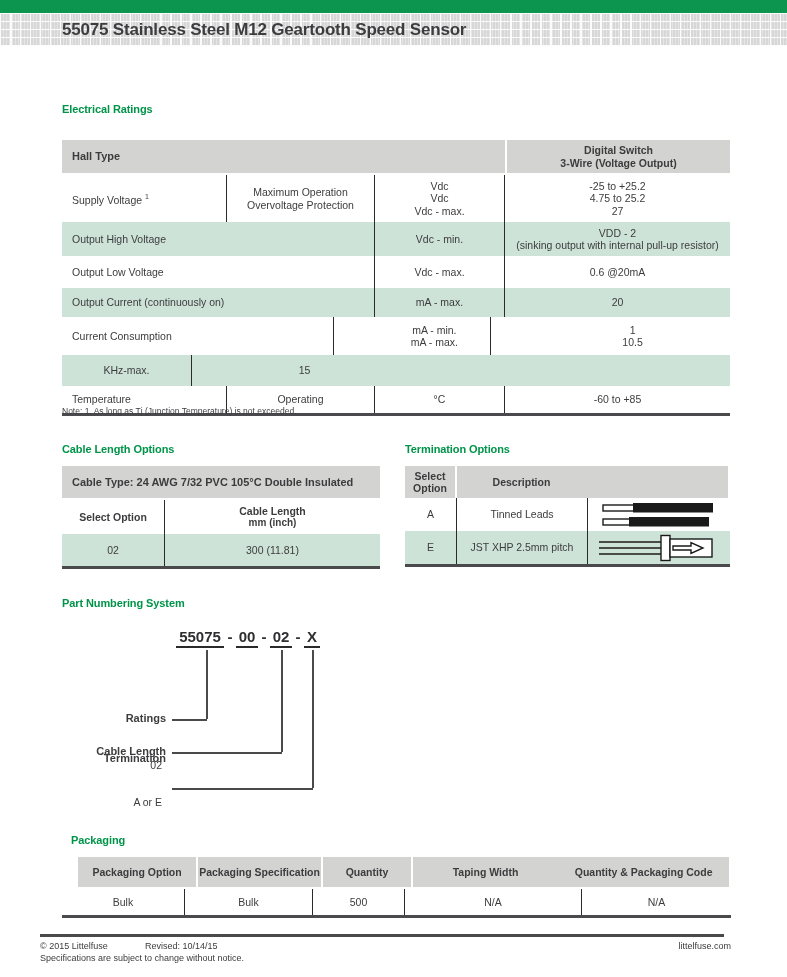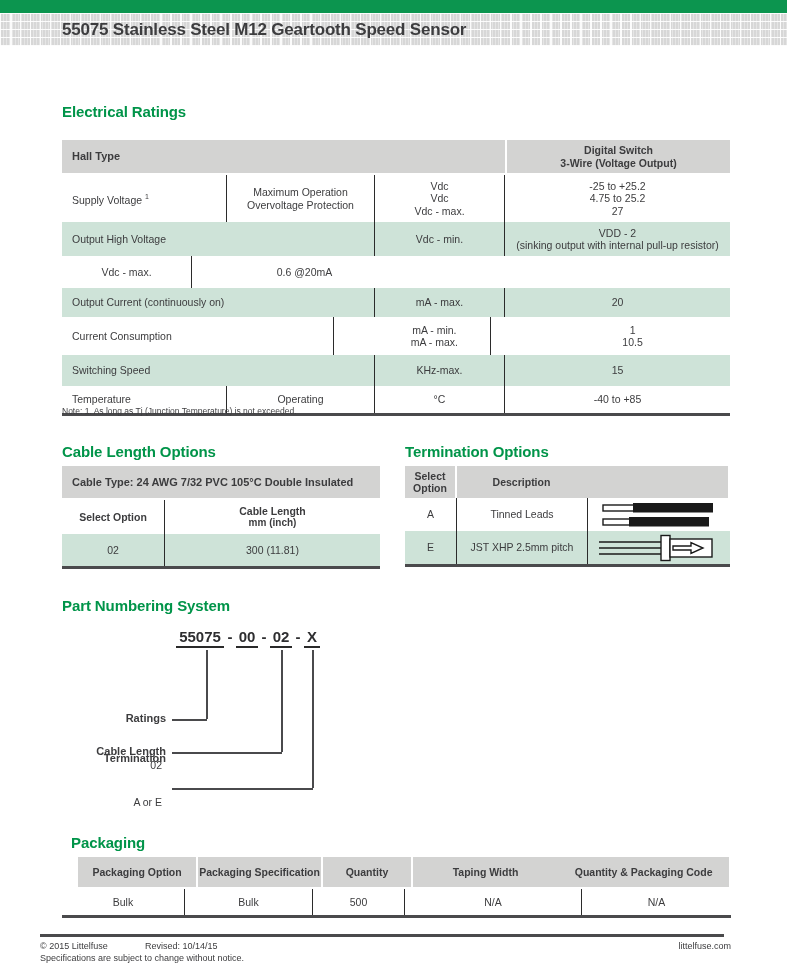--- a/index.html
+++ b/index.html
@@ -12,21 +12,21 @@
   .banner { position:absolute; left:0; top:13px; width:787px; height:33px;
     background-color:#d7d7d7;
     background-image:
       repeating-linear-gradient(90deg, rgba(255,255,255,.9) 0 1.5px, transparent 1.5px 10px),
       repeating-linear-gradient(0deg, rgba(255,255,255,.9) 0 1.5px, transparent 1.5px 8px),
       repeating-linear-gradient(90deg, rgba(255,255,255,.35) 0 1px, transparent 1px 3px);
   }
   .doc-title { position:absolute; left:62px; top:0; height:33px; line-height:33px;
     font-size:17px; font-weight:bold; color:#3d3d3f; letter-spacing:-0.2px; }
 
-  .sec-heading { position:absolute; font-size:15px; font-weight:bold; color:#009449; letter-spacing:-0.1px; }
+  .sec-heading { position:absolute; font-size:11px; font-weight:bold; color:#009449; letter-spacing:-0.1px; }
 
   
   .tbl { position:absolute; font-size:10.5px; }
   .row { display:flex; width:100%; }
   .cell { display:flex; flex-direction:column; justify-content:center; align-items:center; text-align:center; line-height:12.5px; }
   .cell.left { align-items:flex-start; text-align:left; padding-left:10px; }
   .hdr { background:#d3d3d2; font-weight:bold; }
   .greenrow { background:#cee3d8; }
   .divr { border-right:1px solid #2b2b2b; }
   .whitegap { border-right:2px solid #ffffff; }
@@ -127,20 +127,21 @@
     <div class="row greenrow r-ohv">
       <div class="cell left e-c1m divr">Output High Voltage</div>
       <div class="cell e-c3 divr">Vdc - min.</div>
       <div class="cell e-c4">
         <div>VDD - 2</div>
         <div>(sinking output with internal pull-up resistor)</div>
       </div>
     </div>
 
     <div class="row r-olv">
+      <div class="cell left e-c1m divr">Output Low Voltage</div>
       <div class="cell e-c3 divr">Vdc - max.</div>
       <div class="cell e-c4">0.6 @20mA</div>
     </div>
 
     <div class="row greenrow r-oc">
       <div class="cell left e-c1m divr">Output Current (continuously on)</div>
       <div class="cell e-c3 divr">mA - max.</div>
       <div class="cell e-c4">20</div>
     </div>
 
@@ -150,30 +151,29 @@
         <div>mA - min.</div>
         <div>mA - max.</div>
       </div>
       <div class="cell e-c4">
         <div>1</div>
         <div>10.5</div>
       </div>
     </div>
 
     <div class="row greenrow r-ss">
-      <div class="cell left e-c1m divr">Switching Speed</div>
       <div class="cell e-c3 divr">KHz-max.</div>
       <div class="cell e-c4">15</div>
     </div>
 
     <div class="row r-temp">
       <div class="cell left e-c1 divr">Temperature</div>
       <div class="cell e-c2 divr">Operating</div>
       <div class="cell e-c3 divr">°C</div>
-      <div class="cell e-c4">-40 to +85</div>
+      <div class="cell e-c4">-60 to +85</div>
     </div>
 
     <div class="btm"></div>
   </div>
 
   <div class="note">Note: 1. As long as Tj (Junction Temperature) is not exceeded.</div>
 
   <div class="sec-heading" style="left:62px; top:443px;">Cable Length Options</div>
 
   <div class="tbl cable">

